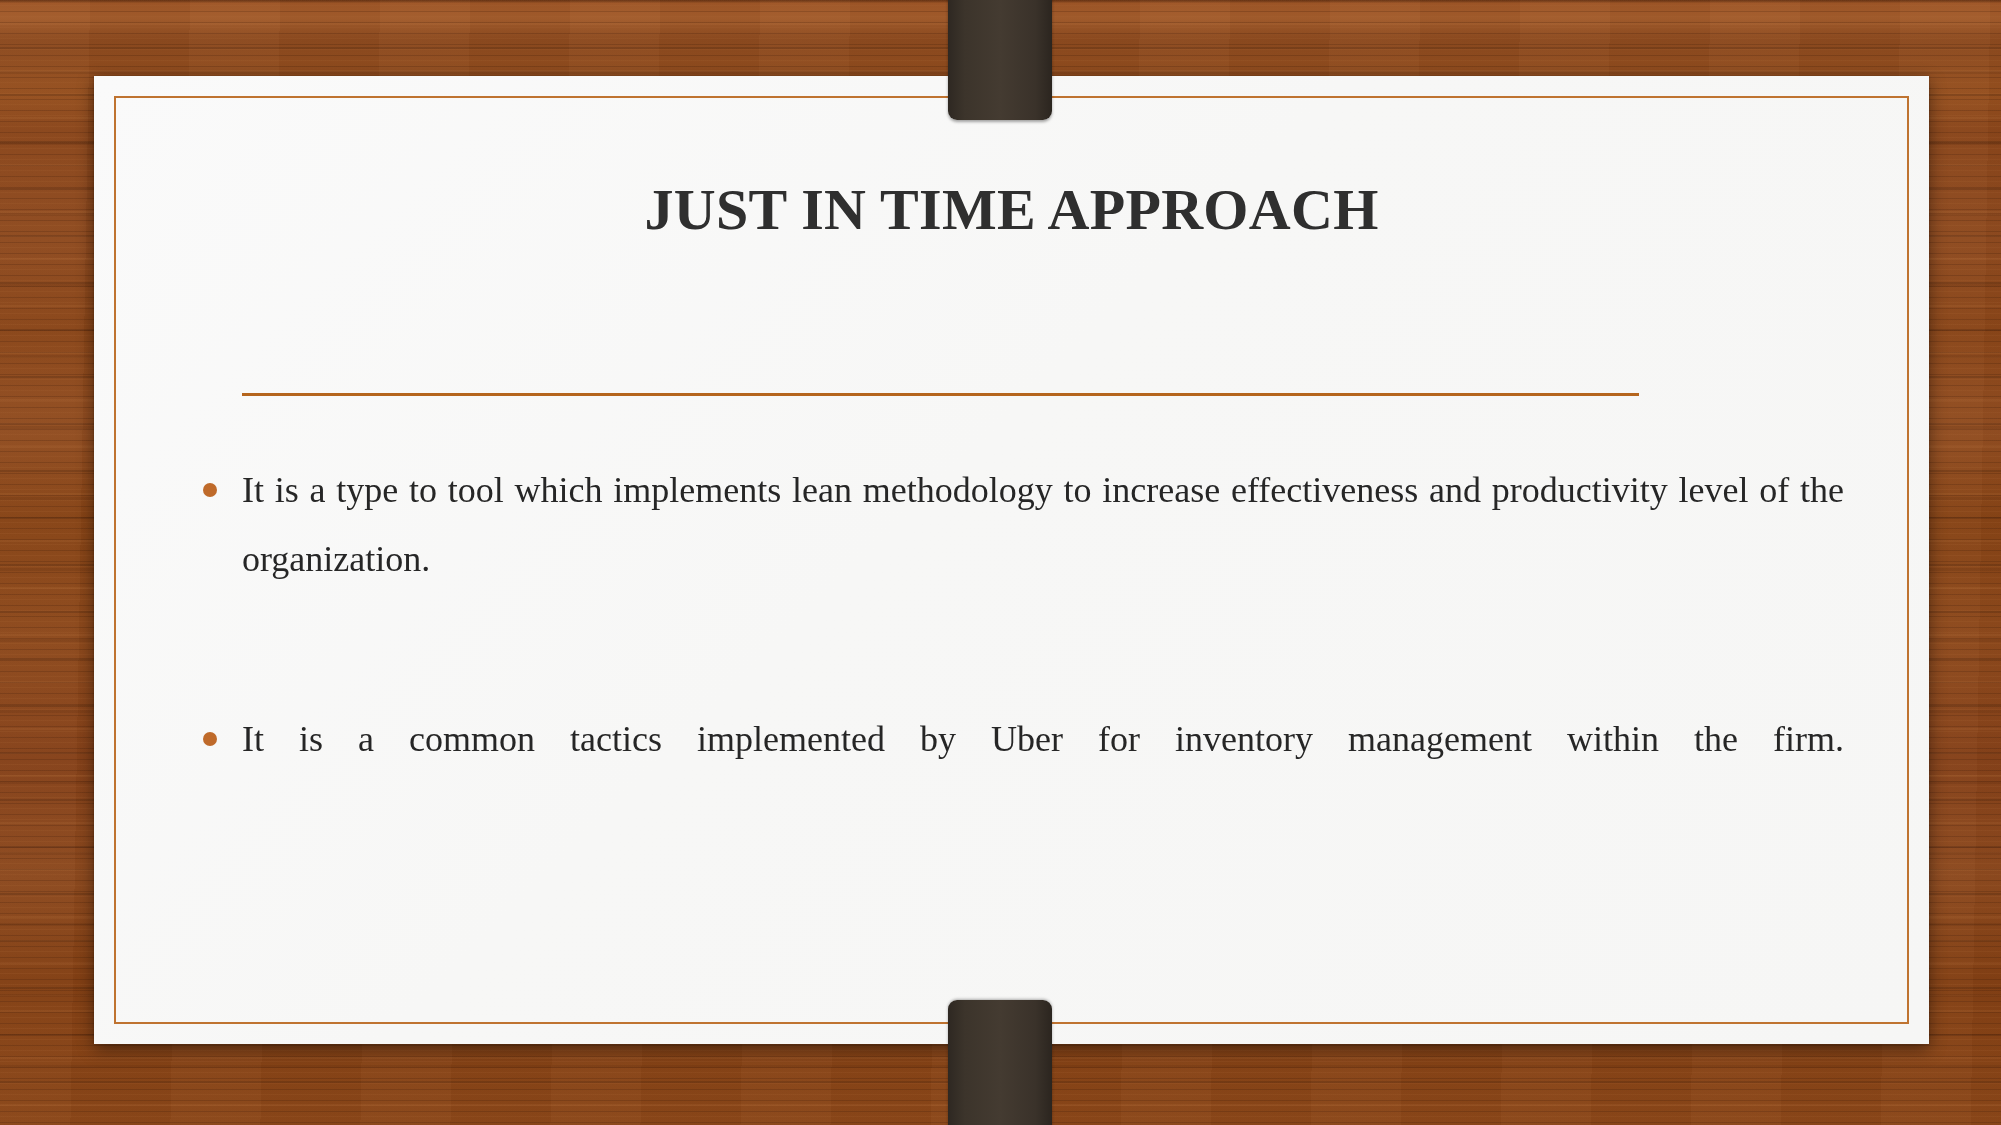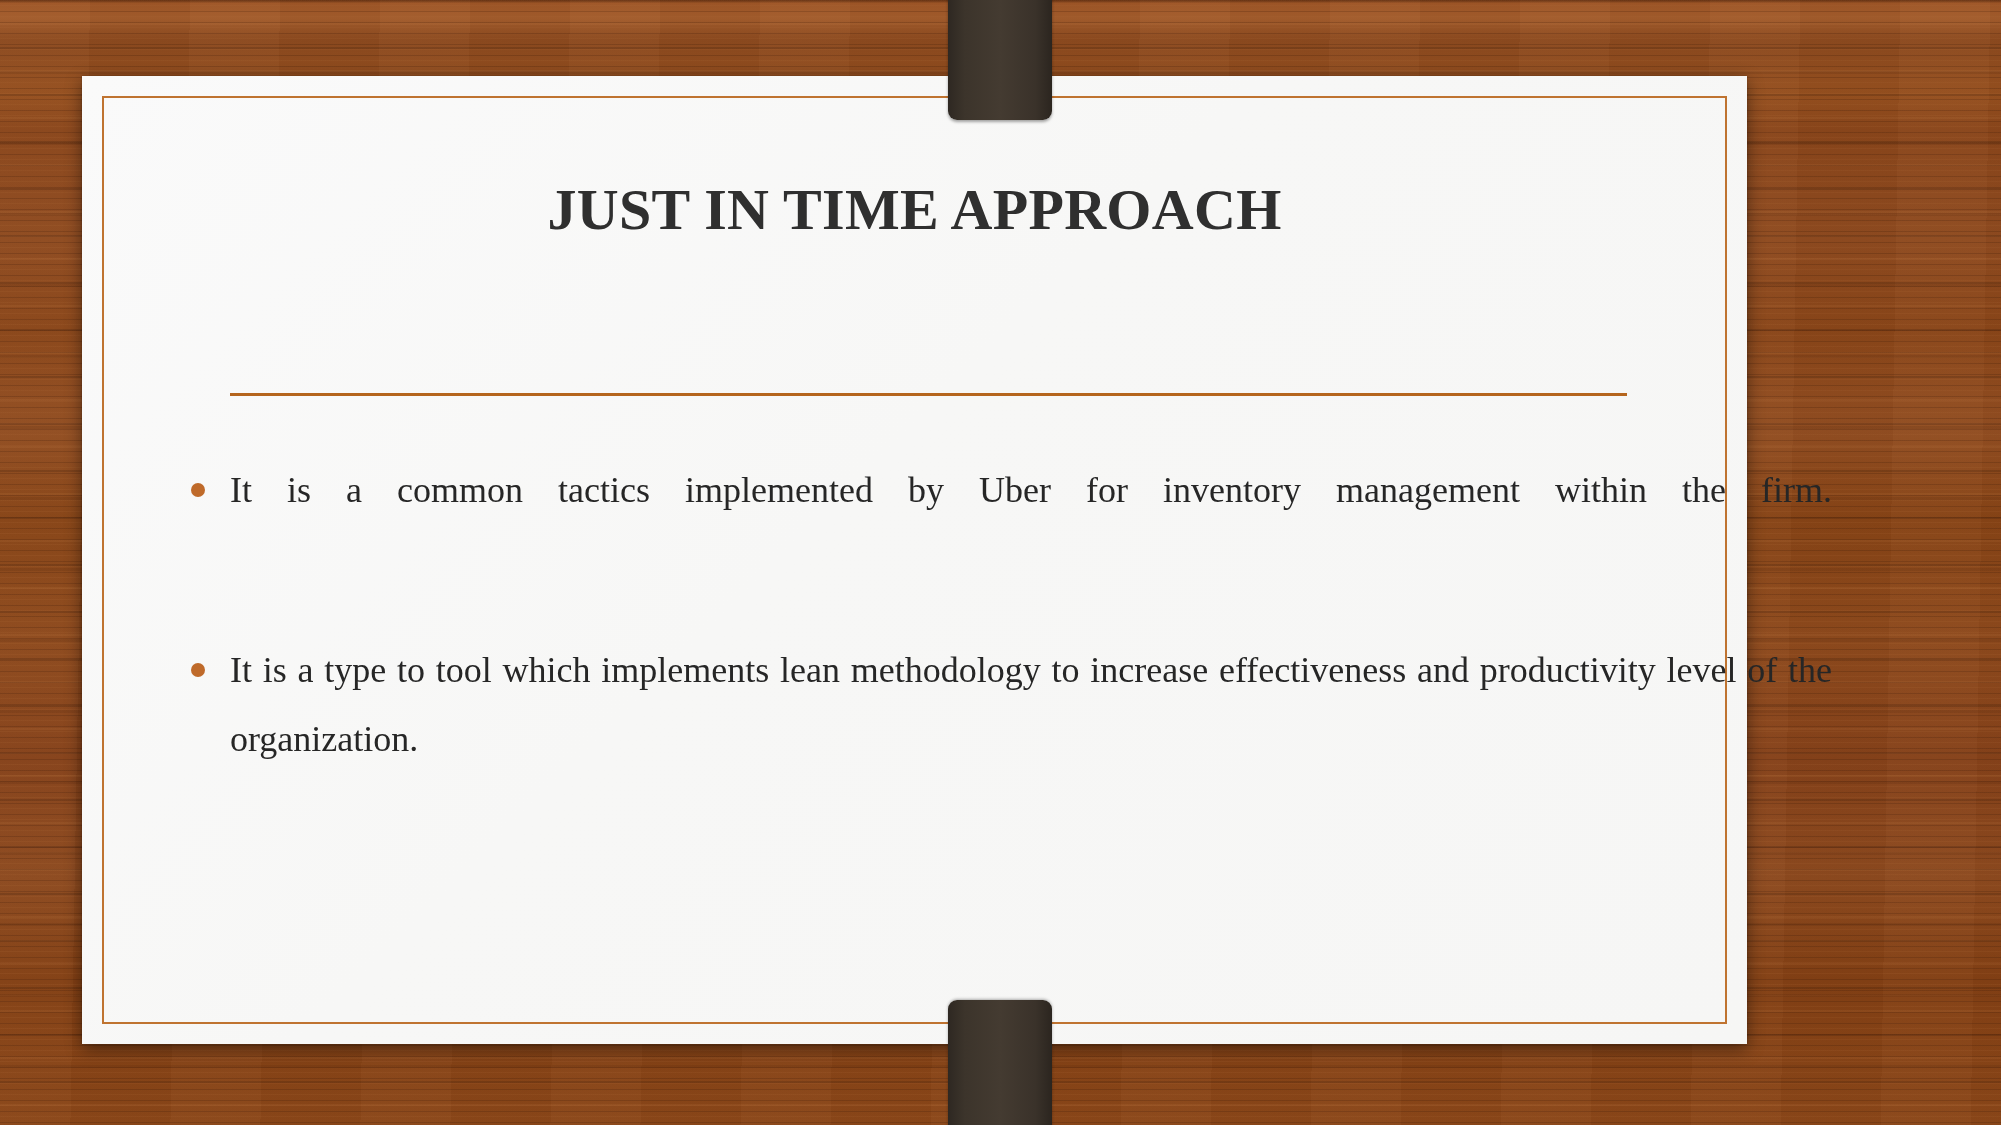--- a/index.html
+++ b/index.html
@@ -118,28 +118,27 @@
     width: 104px;
     height: 132px;
     border-top-left-radius: 9px;
     border-top-right-radius: 9px;
     box-shadow: 0 -1px 3px rgba(0,0,0,0.30);
   }
 
   
   #card {
     position: absolute;
-    left: 82px;
+    left: 94px;
     top: 76px;
-    width: 1628px;
+    width: 1835px;
     height: 968px;
     background: linear-gradient(135deg, #fafafa 0%, #f7f7f6 45%, #f6f6f5 100%);
     box-shadow: 0 5px 16px rgba(0,0,0,0.45), 0 0 2px rgba(0,0,0,0.25);
     z-index: 2;
-    padding-left: 37px;
   }
   #card-inner-border {
     position: absolute;
     left: 20px;
     top: 20px;
     right: 20px;
     bottom: 20px;
     border: 2px solid #bf7330;
     pointer-events: none;
   }
@@ -226,24 +225,24 @@
     <div id="content">
 
       <div id="slide-title">JUST IN TIME APPROACH</div>
 
       <div id="title-divider"></div>
 
       <div id="bullet-list">
 
         <div class="bullet-item">
           <span class="bullet-dot"></span>
-          <span class="bullet-text">It is a common tactics implemented by Uber for  inventory management within the firm.</span>
+          <span class="bullet-text">It is a type to tool which implements lean methodology to increase effectiveness and productivity level of the organization.</span>
         </div>
 
         <div class="bullet-item">
           <span class="bullet-dot"></span>
-          <span class="bullet-text">It is a type to tool which implements lean methodology to increase effectiveness and productivity level of the organization.</span>
+          <span class="bullet-text">It is a common tactics implemented by Uber for  inventory management within the firm.</span>
         </div>
 
       </div>
     </div>
   </div>
 </div>
 
 </body></html>

